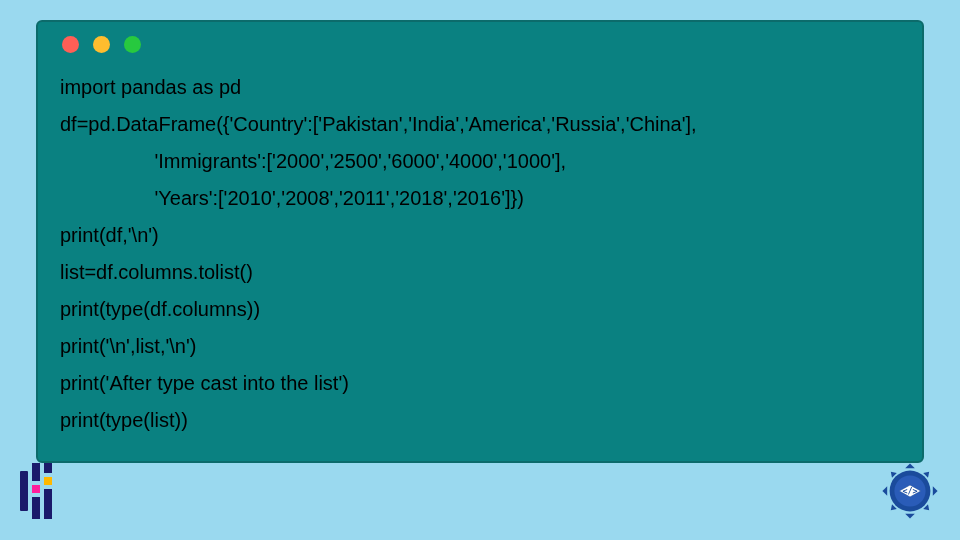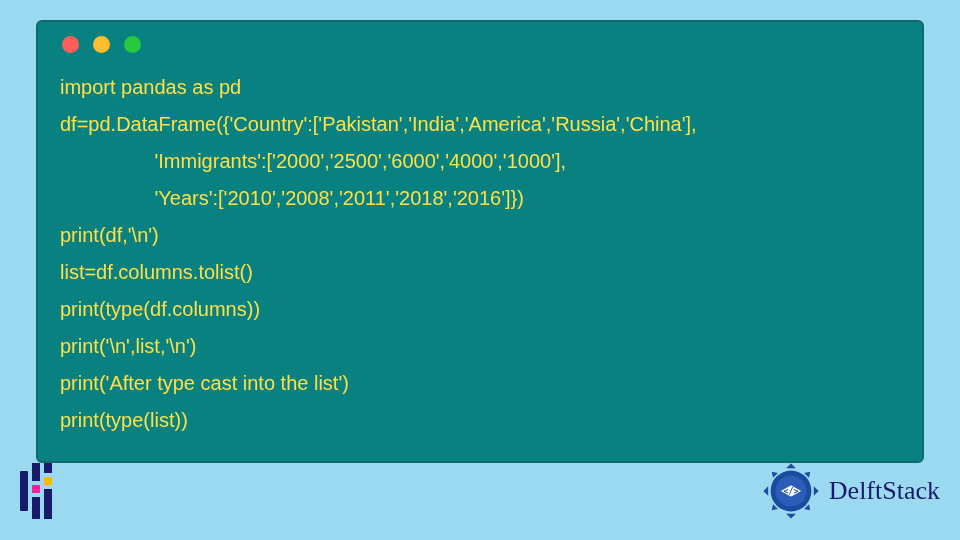--- a/index.html
+++ b/index.html
@@ -29,21 +29,21 @@
   }
   .dot {
     width: 17px;
     height: 17px;
     border-radius: 50%;
   }
   .dot.red { background: #ff5f56; }
   .dot.yellow { background: #ffbd2e; }
   .dot.green { background: #27c93f; }
   .code {
-    color: #fde047;
+    color: #000000;
     font-family: 'Segoe UI', Arial, sans-serif;
     font-size: 20px;
     line-height: 1.85;
     white-space: pre;
     font-weight: 400;
   }
   .footer {
     position: absolute;
     bottom: 12px;
     left: 0;
@@ -149,15 +149,14 @@
             <polygon points="32,32 22,30 30,22"></polygon>
           </g>
           <circle r="34" fill="#1a4b9c"></circle>
           <circle r="26" fill="#2a5cb8"></circle>
           <polygon points="-18,0 0,-10 18,0 0,10" fill="#ffffff"></polygon>
           <polygon points="-18,0 0,-10 18,0 0,10" fill="none" stroke="#1a4b9c" stroke-width="1"></polygon>
           <text x="0" y="5" text-anchor="middle" font-size="14" font-family="monospace" fill="#1a4b9c" font-weight="bold">&lt;/&gt;</text>
         </g>
       </svg>
     </div>
-    <span class="brand-text">DelftStack</span>
   </div>
 </div>
 
 </body></html>

